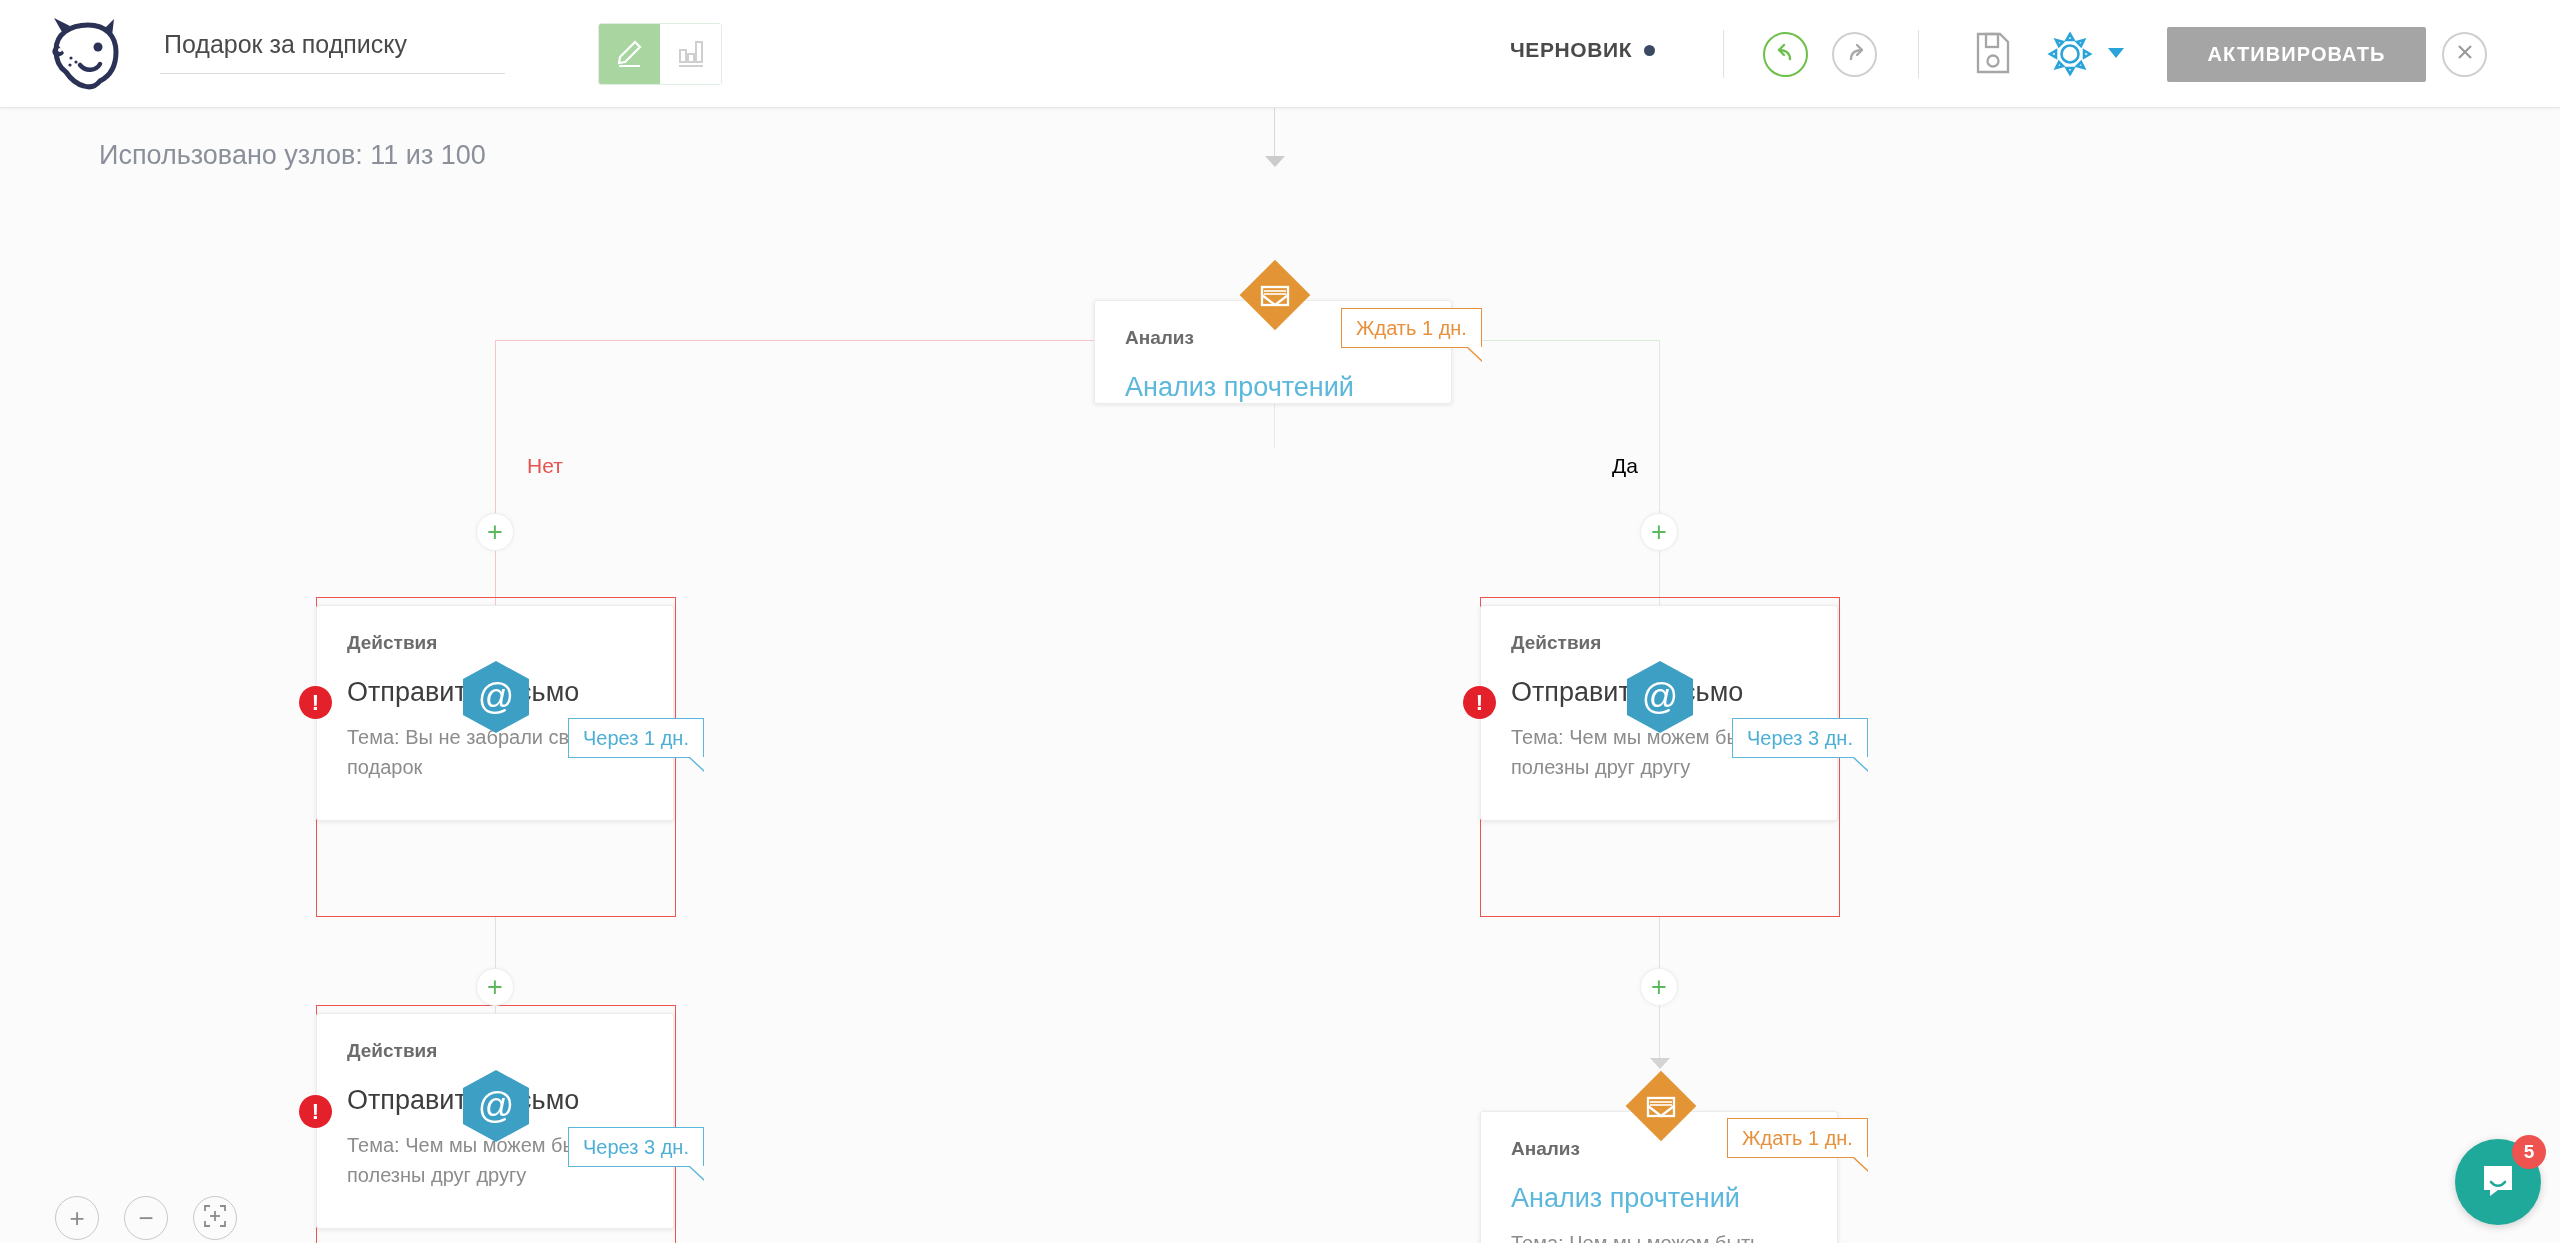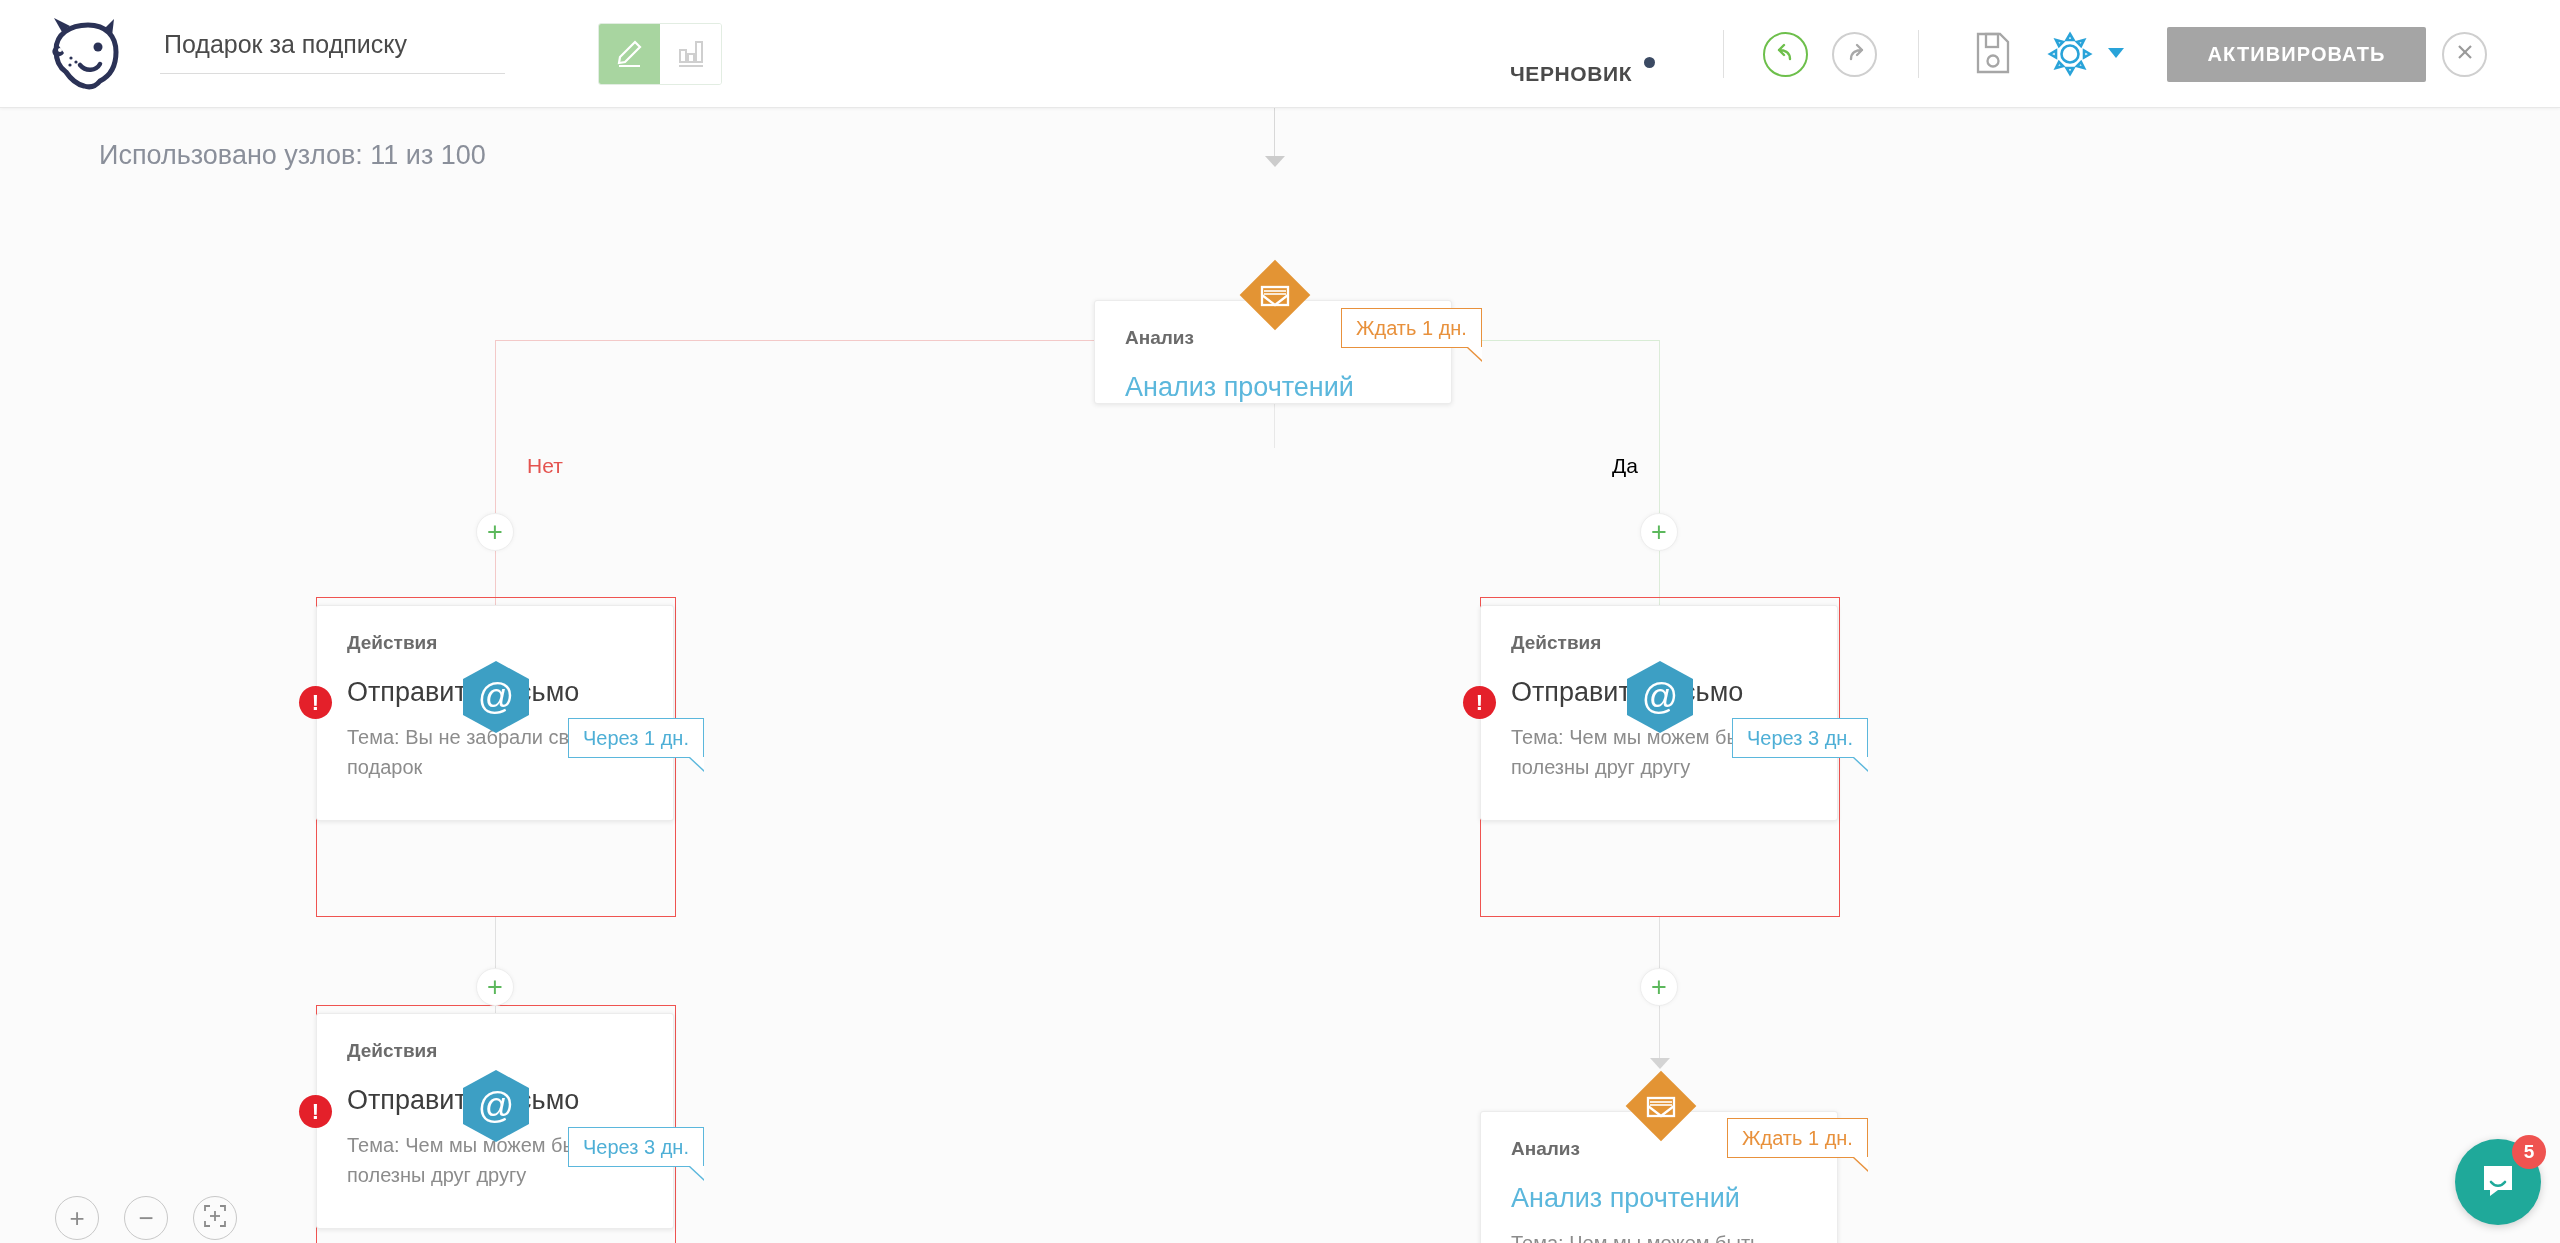--- a/index.html
+++ b/index.html
@@ -49,21 +49,21 @@
   }
   .mode-btn.active { background: #a8d5a0; }
   .mode-btn.inactive { background: #ffffff; }
 
   #status-wrap {
     position: absolute; left: 1510px; top: 38px;
     display: flex; align-items: center; gap: 12px;
   }
   #status-text {
     font-size: 21px; font-weight: bold;
-    letter-spacing: 0.6px; color: #4a4a4a; margin-top: 24px;
+    letter-spacing: 0.6px; color: #4a4a4a;
   }
   #status-dot {
     width: 11px; height: 11px; border-radius: 50%;
     background: #3b4a63;
   }
   .hdr-sep {
     position: absolute; top: 30px;
     width: 1px; height: 48px; background: #e0e0e0;
   }
   .circ-btn {

